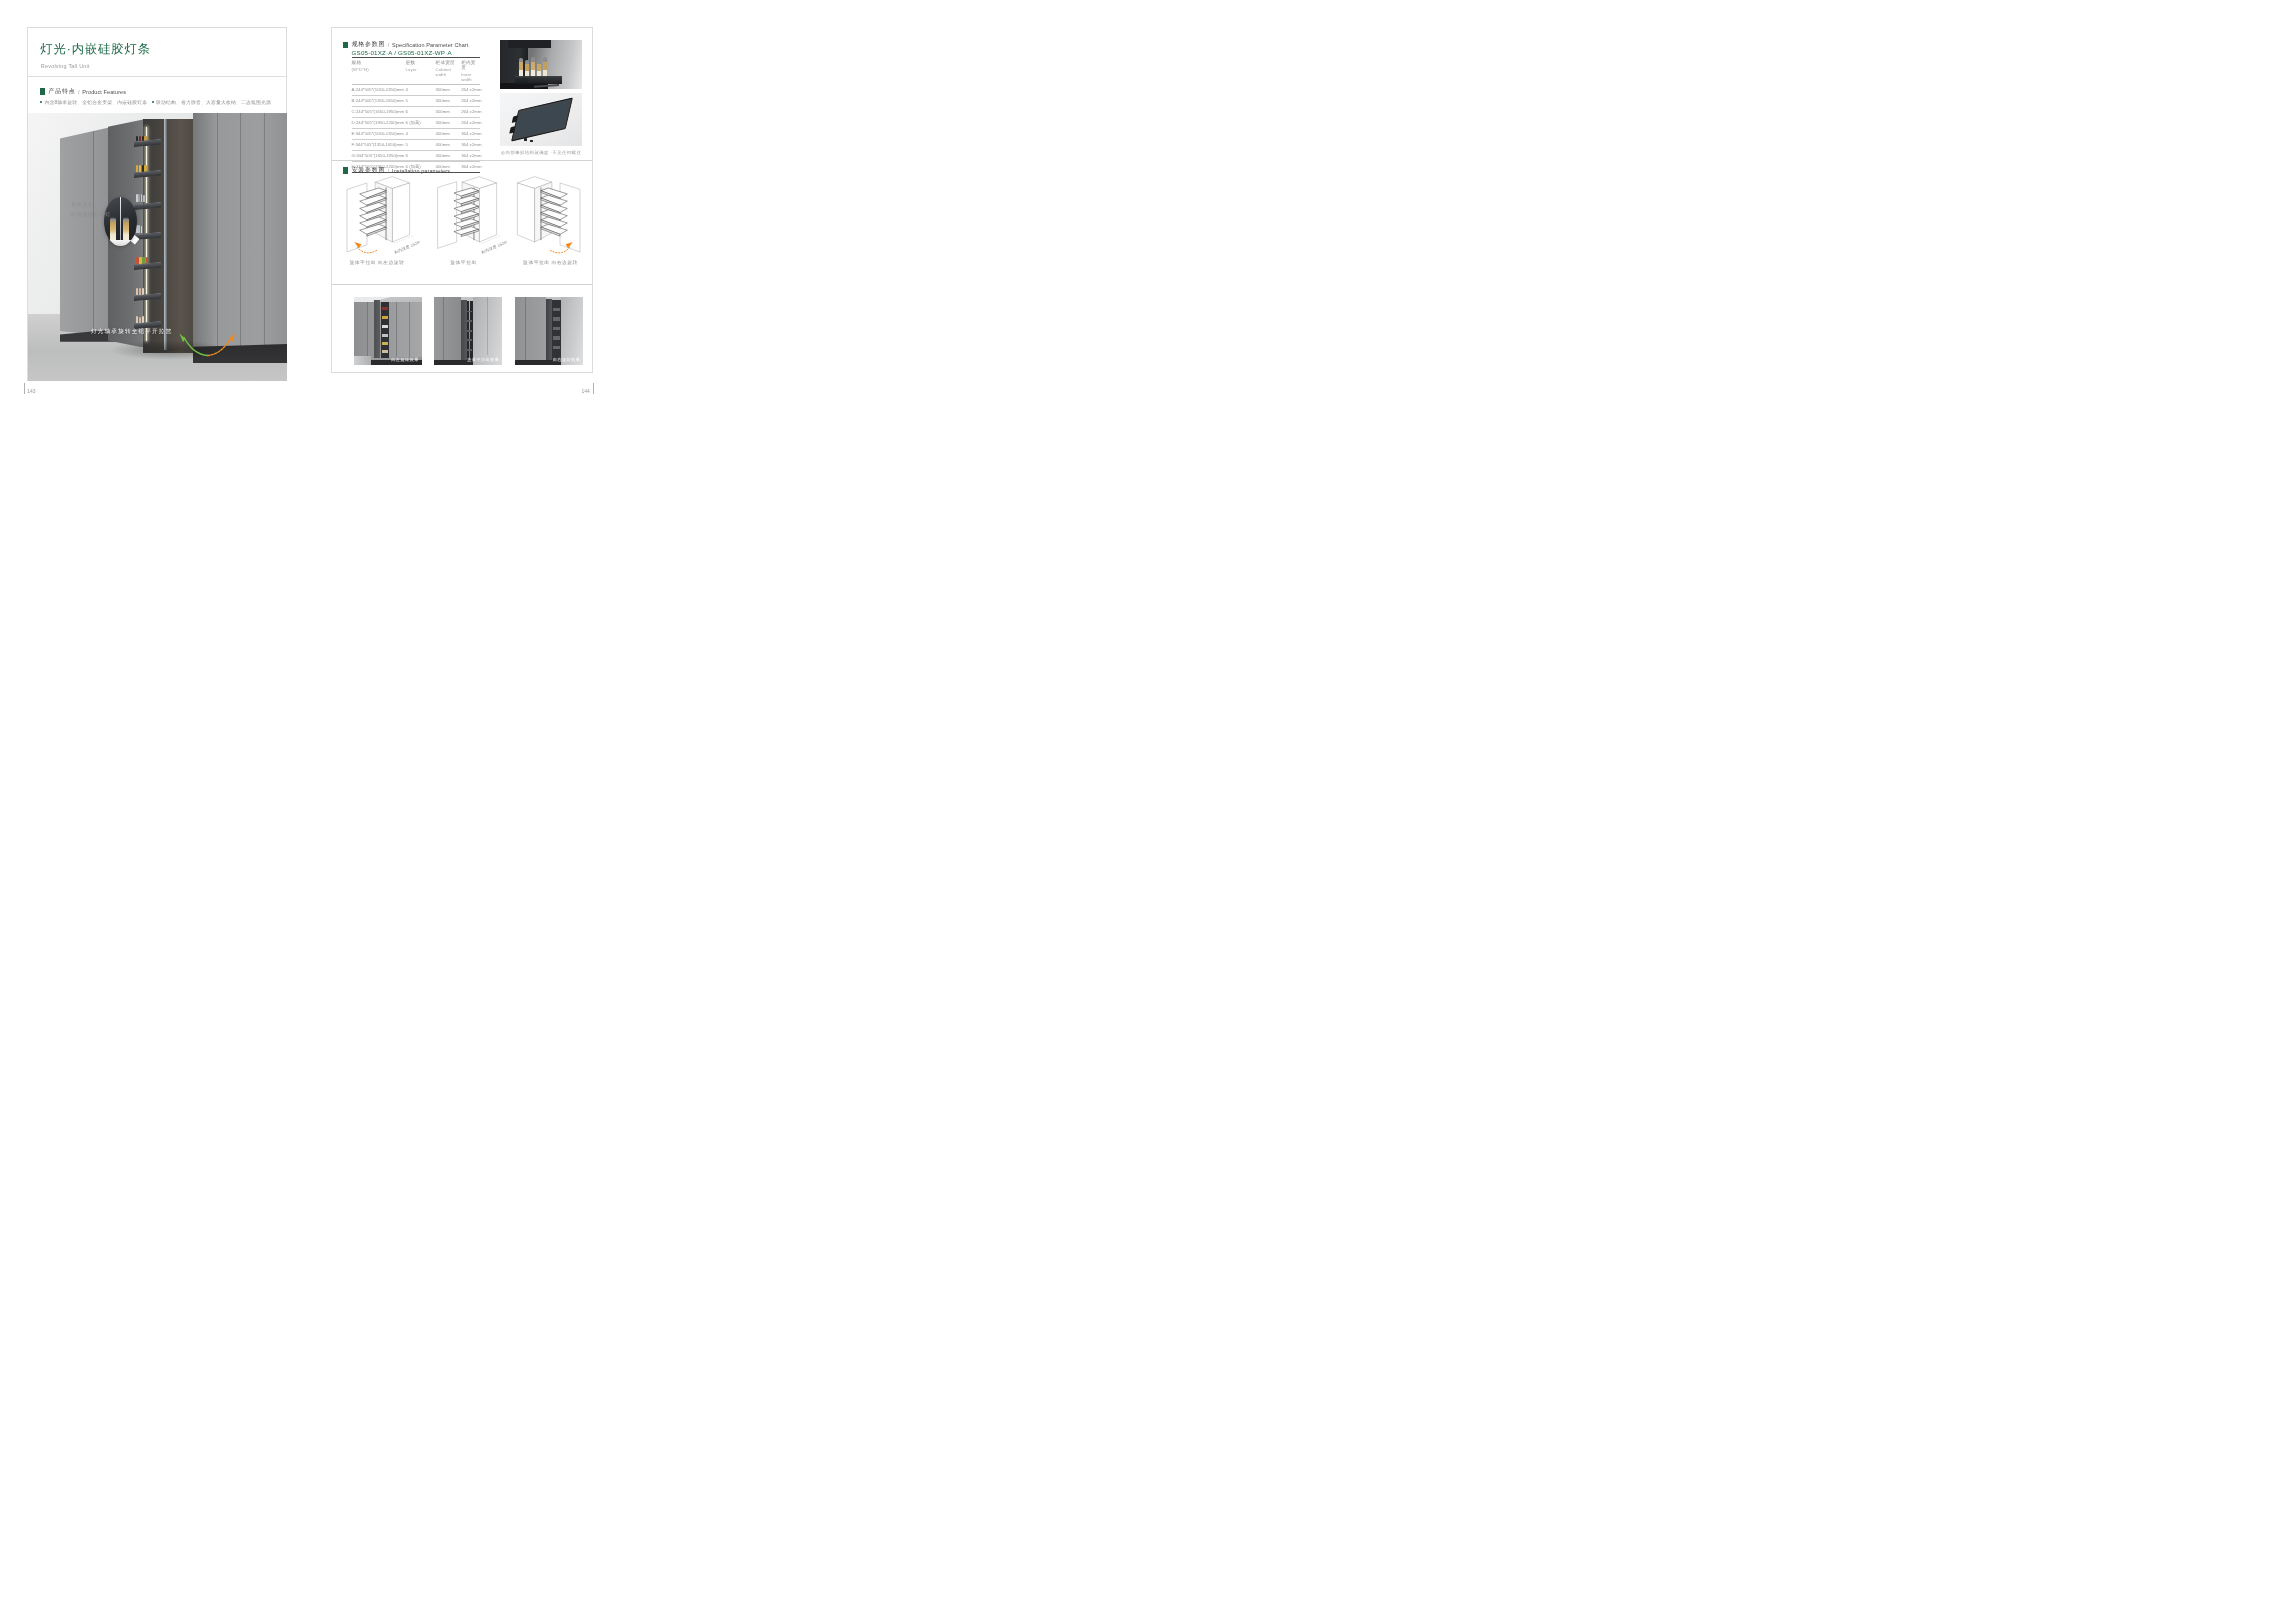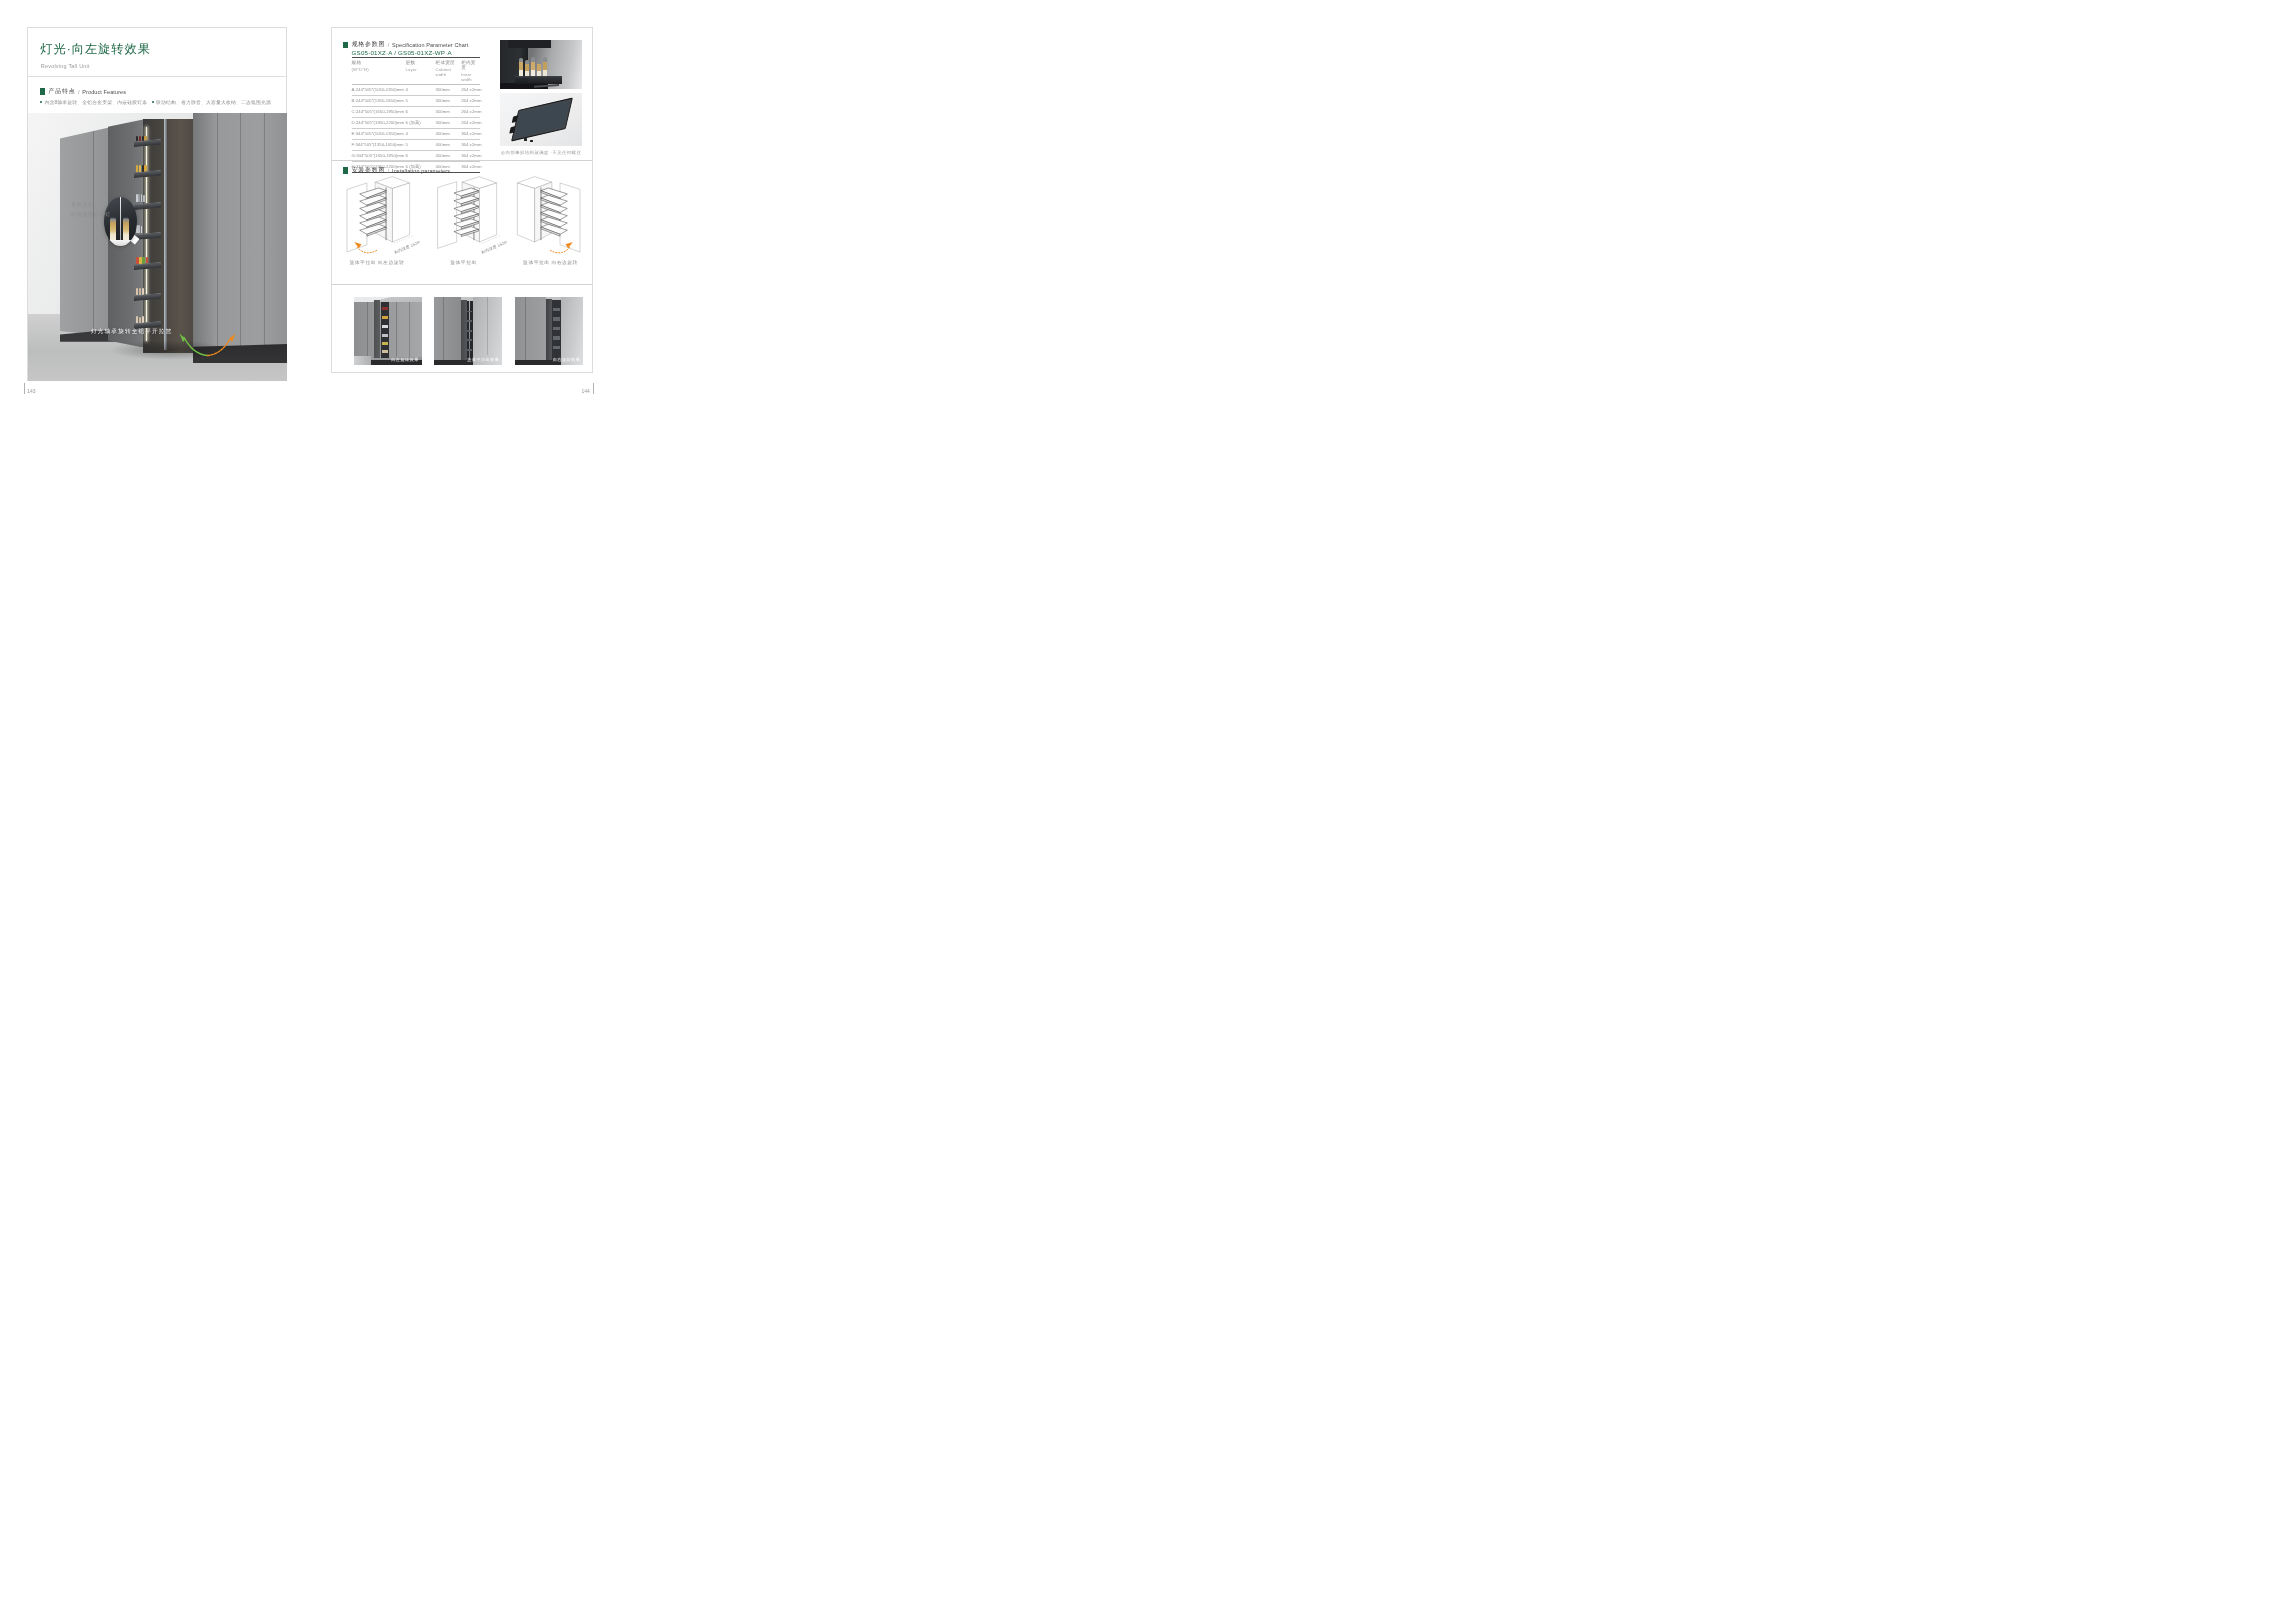--- a/index.html
+++ b/index.html
@@ -99,21 +99,21 @@
   
   .pageno{position:absolute;top:383px;font-size:5px;color:#9a9a9a;display:flex;align-items:flex-end;gap:2.7px;}
   .tick{display:inline-block;width:0.5px;height:11px;background:#b0b0b0;}
 </style>
 </head>
 <body>
 
 <div class="page">
 
   <section class="panel left-panel">
-    <h1 class="title" style="margin:0;font-weight:normal;">灯光·向左旋转效果</h1>
+    <h1 class="title" style="margin:0;font-weight:normal;">灯光·内嵌硅胶灯条</h1>
     <div class="subtitle">Revolving Tall Unit</div>
     <div class="l-divider"></div>
 
     <div class="sec-head" style="left:12.3px;top:59px;">
       <span class="sec-sq"></span>
       <span class="sec-zh">产品特点</span>
       <span class="sec-sep">/</span>
       <span class="sec-en">Product Features</span>
     </div>
     <span class="bullet" style="left:12.3px;top:71px;"><i class="dot"></i><span>内含8轴承旋转、全铝合金支架、内嵌硅胶灯条</span></span>

